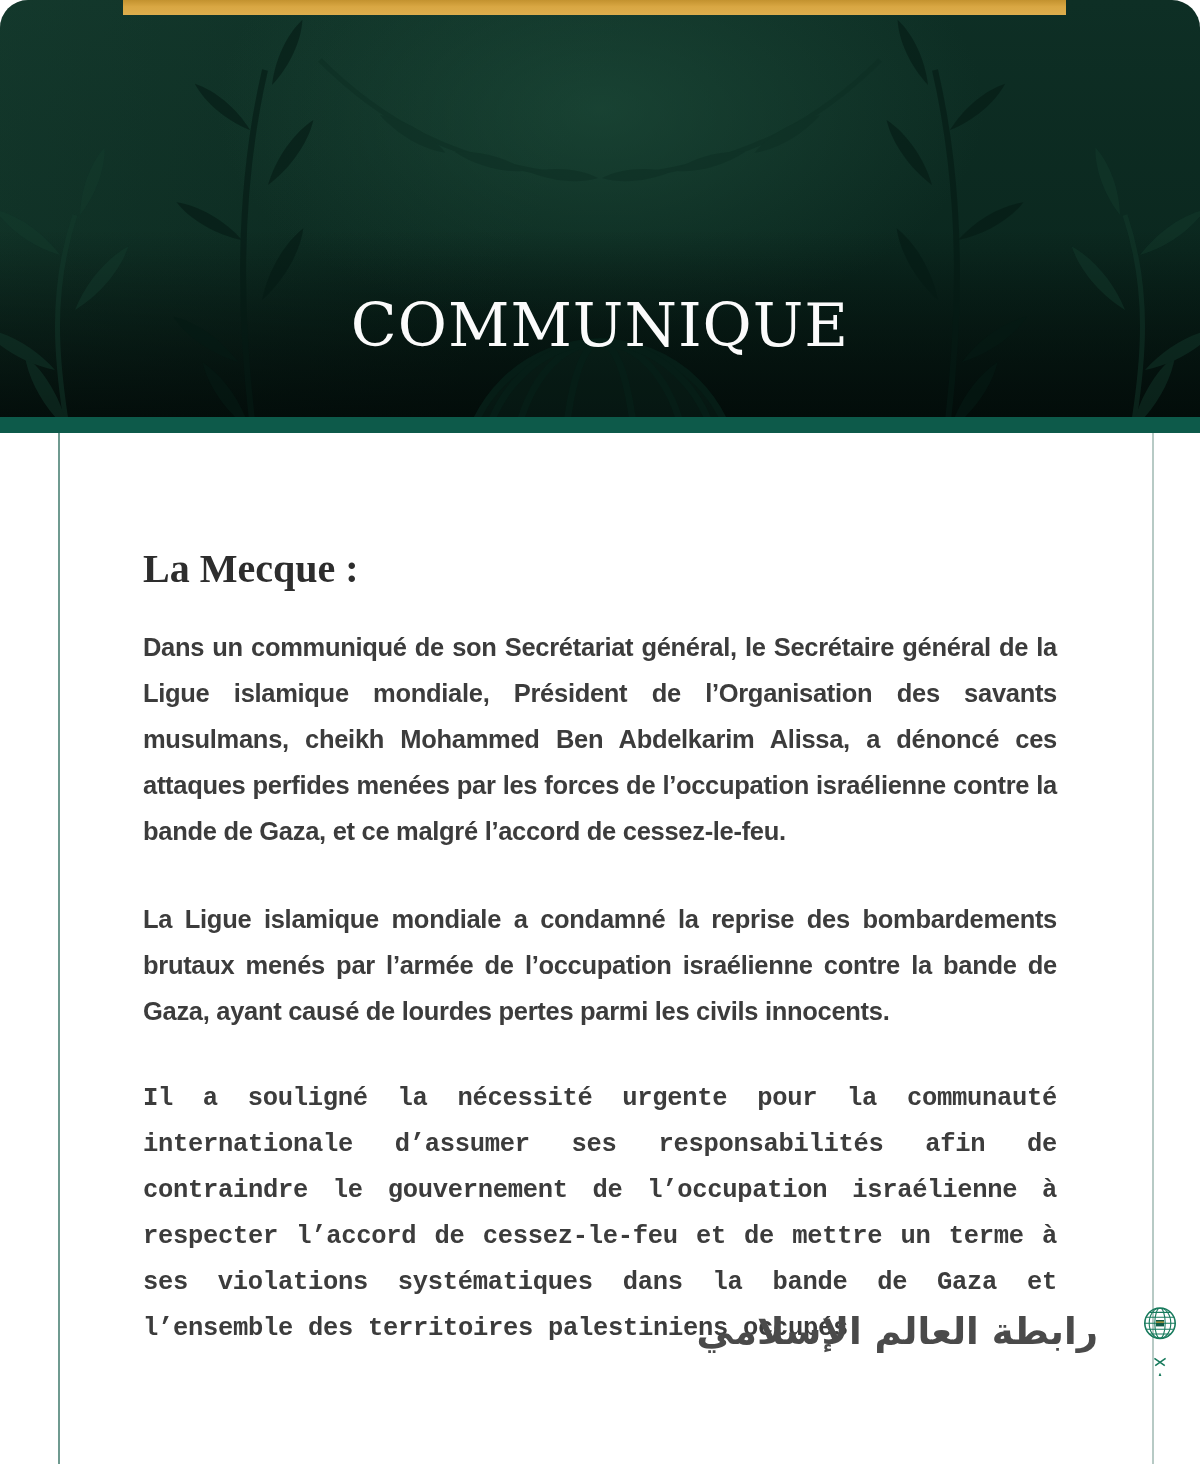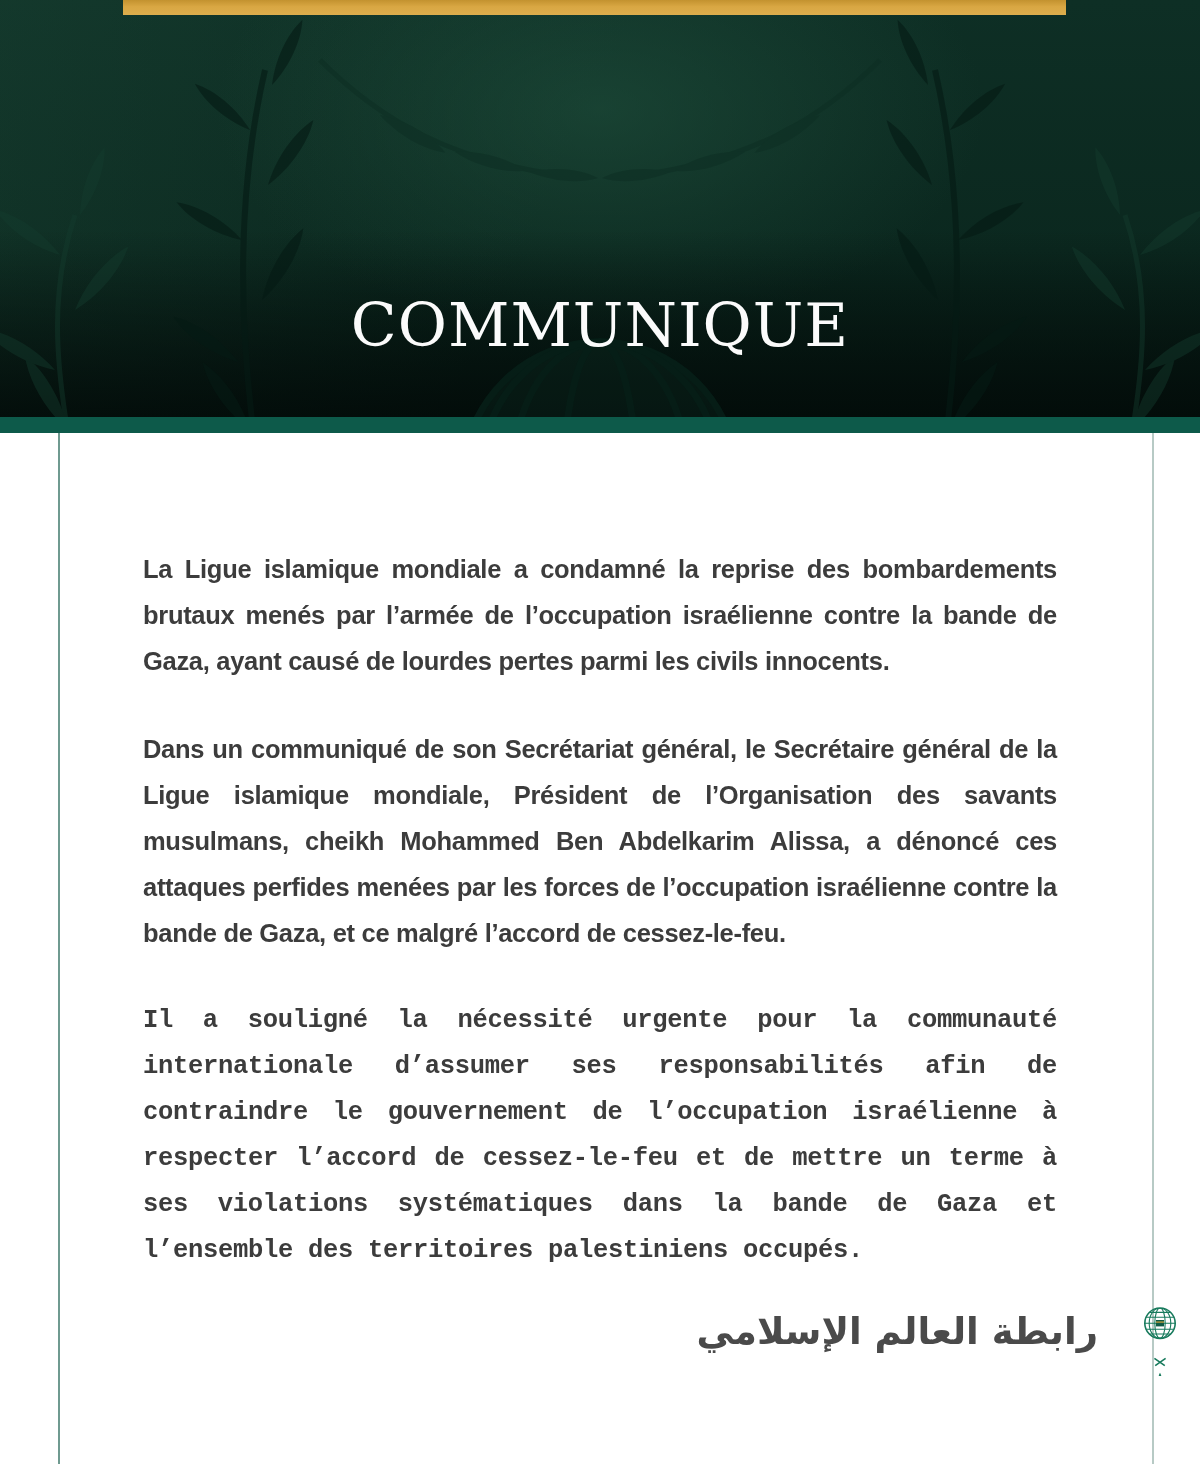--- a/index.html
+++ b/index.html
@@ -2,20 +2,21 @@
 <html><head>
 <meta charset="utf-8">
 <style>
   html,body{margin:0;padding:0;background:#ffffff;}
   .page{
     position:relative;
     width:1200px;height:1464px;
     background:#ffffff;
     overflow:hidden;
     font-family:"Liberation Sans",sans-serif;
+    border-radius:28px;
   }
 
   
   .header{
     position:absolute;left:0;top:0;width:1200px;height:417px;
     background:
       linear-gradient(180deg, rgba(0,0,0,0) 55%, rgba(2,10,8,0.85) 100%),
       radial-gradient(ellipse 620px 360px at 50% 26%, rgba(34,84,64,0.55) 0%, rgba(34,84,64,0) 62%),
       linear-gradient(115deg, rgba(30,74,57,0.35) 0%, rgba(30,74,57,0) 46%),
       linear-gradient(180deg,#0e2f25 0%,#0b281f 60%,#071b15 100%);
@@ -132,22 +133,23 @@
     <div class="gold-bar"></div>
     <div class="header-title">COMMUNIQUE</div>
   </div>
 
   <div class="teal-strip"></div>
 
   <div class="rule rule-left"></div>
   <div class="rule rule-right"></div>
 
   <div class="text-block">
+    <h1 class="location-heading">La Mecque :</h1>
+    <p class="para">Dans un communiqué de son Secrétariat général, le Secrétaire général de la Ligue islamique mondiale, Président de l’Organisation des savants musulmans, cheikh Mohammed Ben Abdelkarim Alissa, a dénoncé ces attaques perfides menées par les forces de l’occupation israélienne contre la bande de Gaza, et ce malgré l’accord de cessez-le-feu.</p>
     <p class="para">La Ligue islamique mondiale a condamné la reprise des bombardements brutaux menés par l’armée de l’occupation israélienne contre la bande de Gaza, ayant causé de lourdes pertes parmi les civils innocents.</p>
-    <p class="para">Dans un communiqué de son Secrétariat général, le Secrétaire général de la Ligue islamique mondiale, Président de l’Organisation des savants musulmans, cheikh Mohammed Ben Abdelkarim Alissa, a dénoncé ces attaques perfides menées par les forces de l’occupation israélienne contre la bande de Gaza, et ce malgré l’accord de cessez-le-feu.</p>
     <p class="para">Il a souligné la nécessité urgente pour la communauté internationale d’assumer ses responsabilités afin de contraindre le gouvernement de l’occupation israélienne à respecter l’accord de cessez-le-feu et de mettre un terme à ses violations systématiques dans la bande de Gaza et l’ensemble des territoires palestiniens occupés.</p>
   </div>
 
   <div class="footer-logo">
     <div class="logo-text">
       <div class="arabic-name">رابطة العالم الإسلامي</div>
     </div>
 
     <svg class="emblem" width="80" height="88" viewBox="0 0 100 110" aria-hidden="true">
       <defs>

